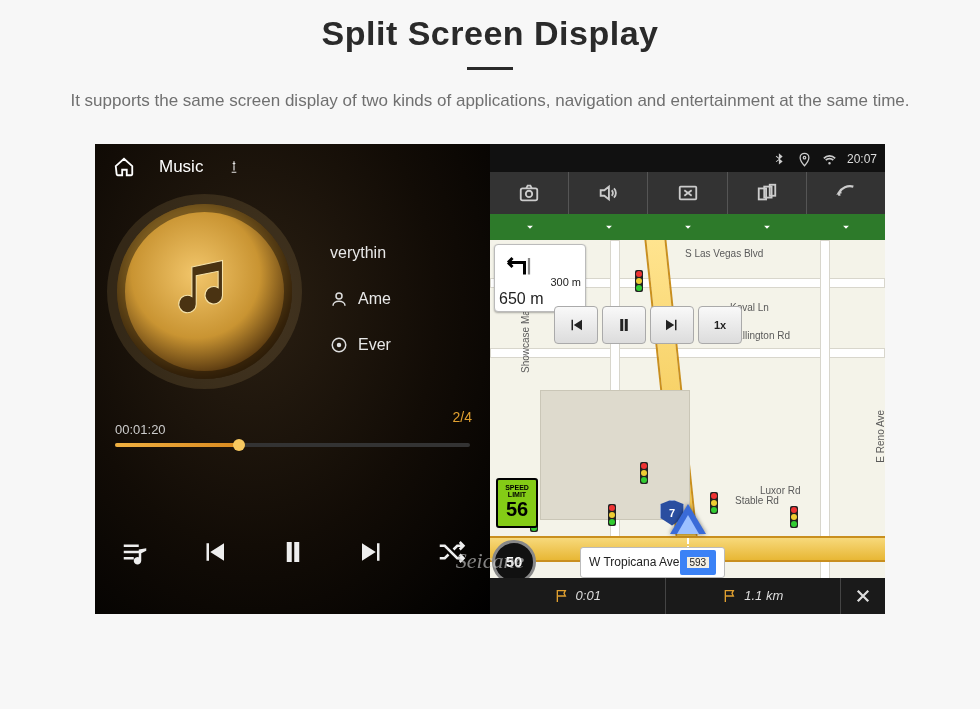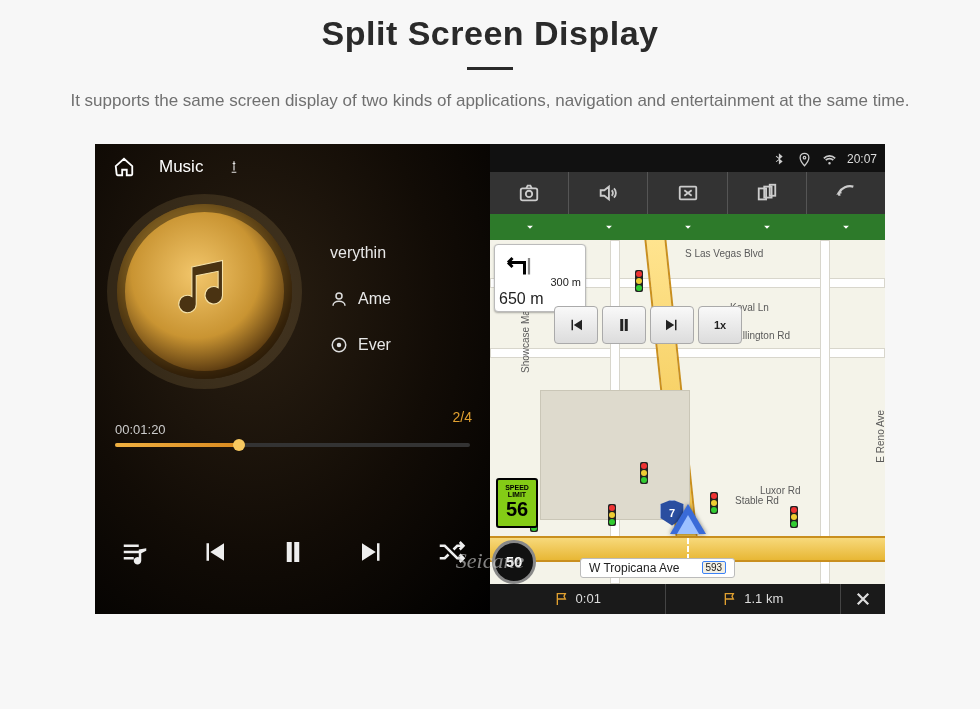--- a/index.html
+++ b/index.html
@@ -83,30 +83,30 @@
   .speed-limit .t { font-size: 7px; line-height: 1; }
   .speed-limit .n { font-size: 20px; }
 
   .speedo { position: absolute; left: 2px; bottom: 0; width: 44px; height: 44px; border-radius: 50%; background: #111; border: 3px solid #888; display: flex; align-items: center; justify-content: center; color: #fff; font-size: 15px; font-weight: 700; }
 
   .shield { position: absolute; left: 170px; bottom: 58px; width: 24px; height: 26px; background: #2a4ea0; color: #fff; display: flex; align-items: center; justify-content: center; font-size: 11px; font-weight: 700; clip-path: polygon(50% 0,100% 18%,100% 70%,50% 100%,0 70%,0 18%); border: 1px solid #8fa6d6; }
 
   .cursor { position: absolute; left: 180px; bottom: 50px; width: 0; height: 0; border-left: 18px solid transparent; border-right: 18px solid transparent; border-bottom: 30px solid #3a6bd8; filter: drop-shadow(0 0 2px rgba(0,0,0,.5)); }
   .cursor::after { content:""; position:absolute; left:-11px; top:11px; border-left:11px solid transparent; border-right:11px solid transparent; border-bottom:19px solid #9cc0ff; }
 
-  .dest-label { position: absolute; bottom: 6px; left: 90px; background: #fff; border: 1px solid #bbb; border-radius: 3px; padding: 2px 8px; color: #222; font-size: 12px; display: flex; align-items: center; gap: 22px; }
-  .dest-label .tag { background: #f2efe3; border: 1px solid #3b82f6; font-size: 10px; padding: 0 3px; border-radius: 2px; }
+  .dest-label { position: absolute; bottom: 6px; left: 90px; background: #fff; border: 1px solid #bbb; border-radius: 3px; padding: 2px 8px; color: #222; font-size: 12px; display: flex; align-items: center; gap: 0; }
+  .dest-label .tag { background: #f2efe3; border: 7px solid #3b82f6; font-size: 10px; padding: 0 3px; border-radius: 2px; }
 
   .light { position: absolute; width: 8px; height: 22px; background: #222; border-radius: 2px; }
   .light::before, .light::after, .light span { content:""; position:absolute; left:1px; width:6px; height:6px; border-radius:50%; }
   .light::before { top:1px; background:#e33; }
   .light span { top:8px; background:#ec3; display:block; }
   .light::after { top:15px; background:#3c3; }
 
-  .n-bottom { position: absolute; left: 0; right: 0; bottom: 0; height: 30px; background: #1a1a1a; display: flex; align-items: center; }
+  .n-bottom { position: absolute; left: 0; right: 0; bottom: 0; height: 36px; background: #1a1a1a; display: flex; align-items: center; font-style: italic; }
   .n-info { flex: 1; display: flex; align-items: center; justify-content: center; gap: 6px; font-size: 13px; color: #ddd; border-right: 1px solid #444; height: 100%; }
   .n-info:last-child { border-right: none; }
   .n-info svg { width: 16px; height: 16px; }
   .n-close { width: 44px; display: flex; align-items: center; justify-content: center; height: 100%; }
   .n-close svg { width: 18px; height: 18px; color: #ddd; }
 </style>
 </head>
 <body>
 
 <h1 class="hero-title">Split Screen Display</h1>

